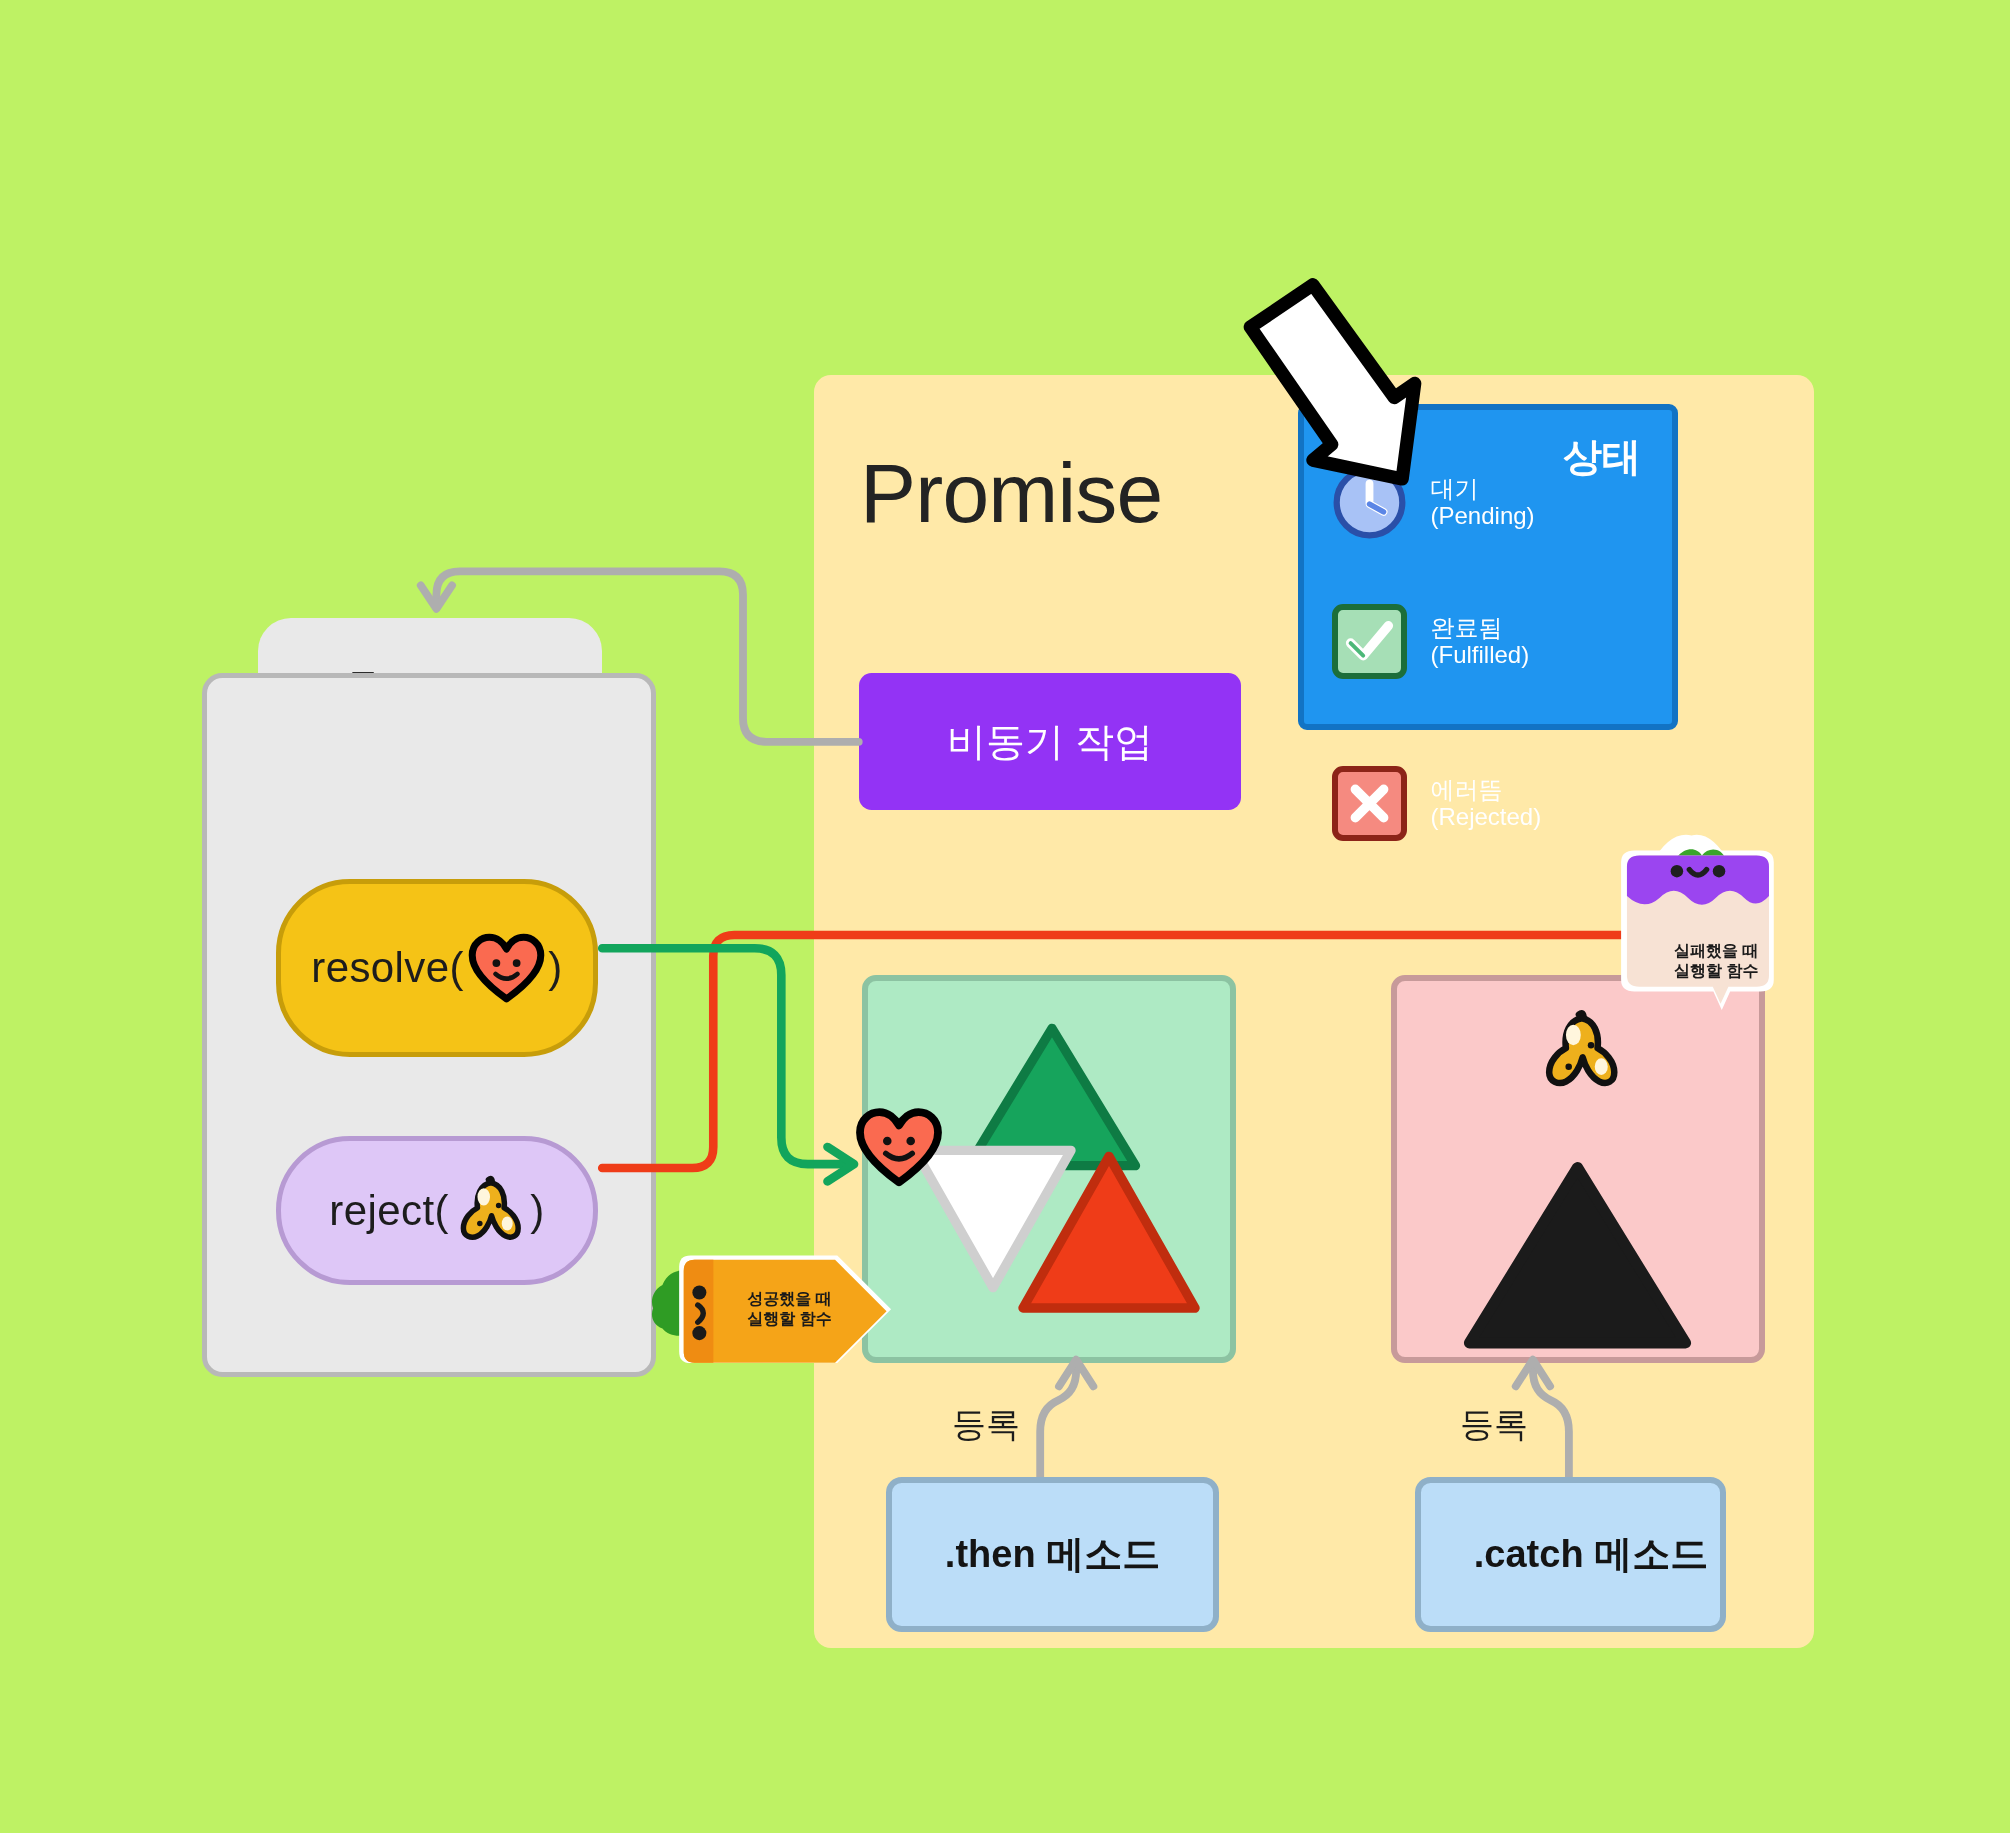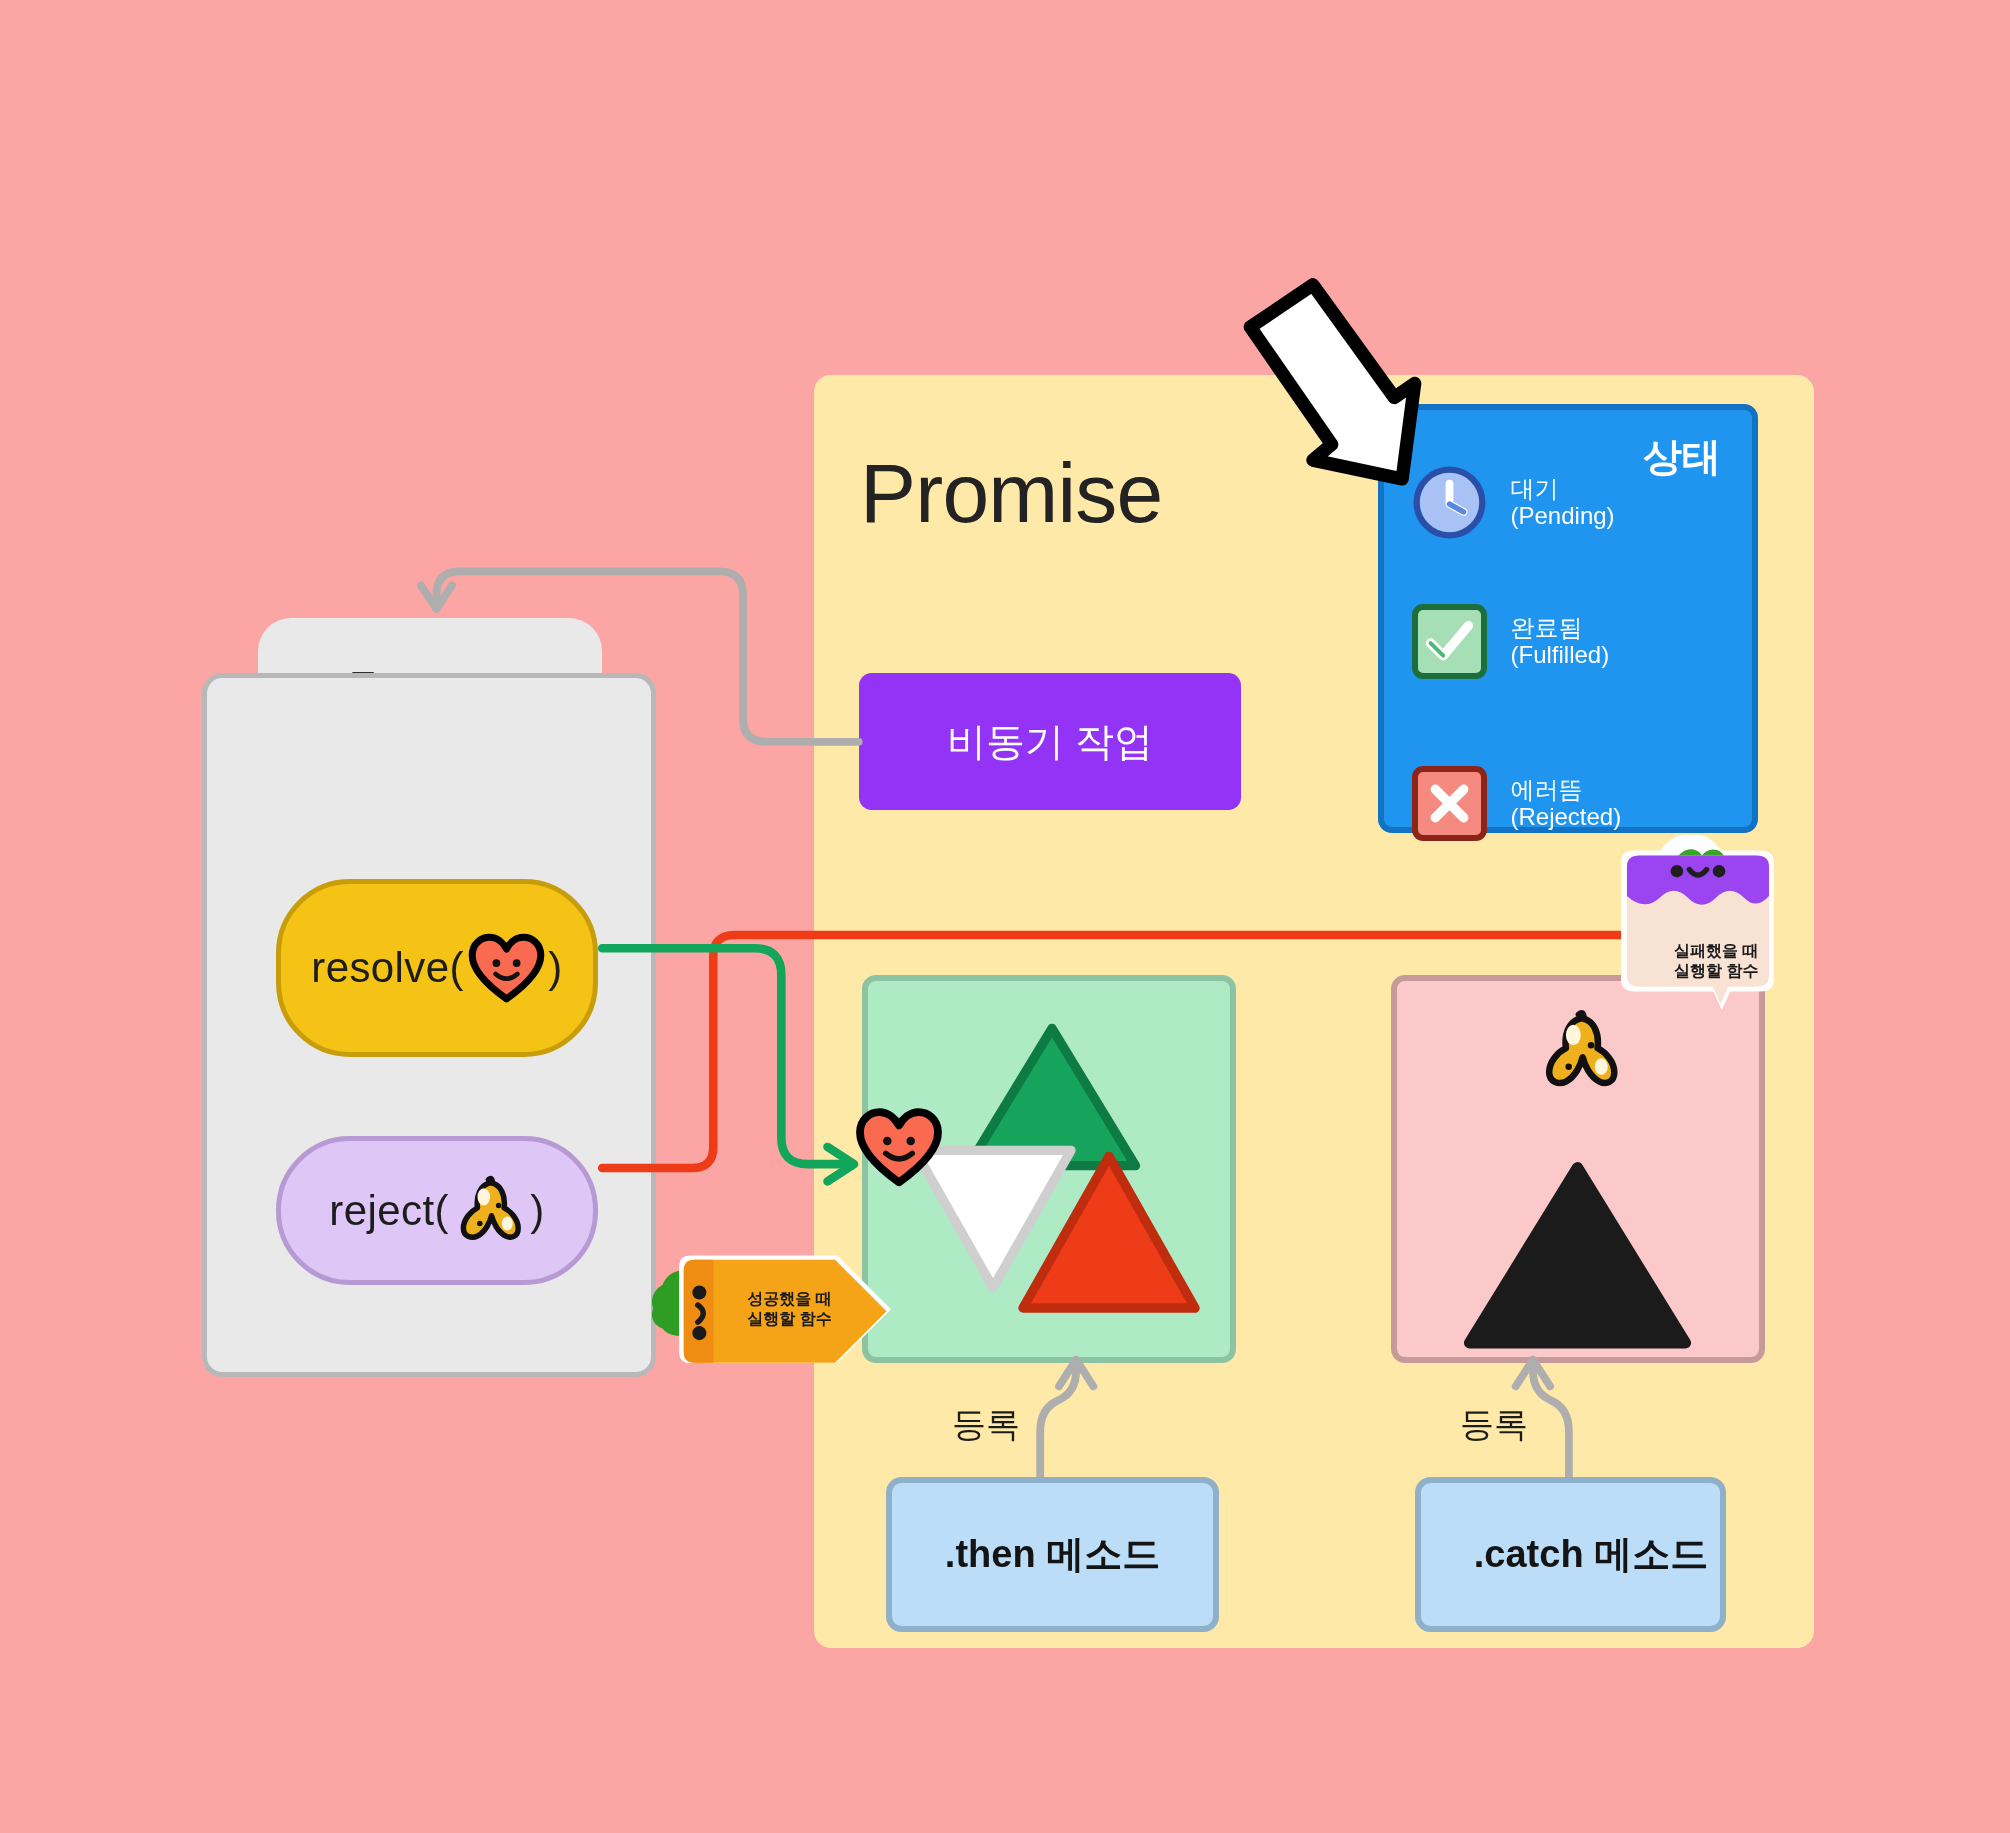--- a/index.html
+++ b/index.html
@@ -1,17 +1,17 @@
 <!DOCTYPE html>
 <html style="font-size:12.5px"><head>
 <meta charset="utf-8">
 <style>
   html,body{margin:0;padding:0;background:#ffffff;}
   body{font-family:"Liberation Sans","DejaVu Sans",sans-serif;}
-  #stage{position:relative;width:2010px;height:1834px;background:#fca5a5;overflow:hidden;}
+  #stage{position:relative;width:2010px;height:1834px;background:#bef264;overflow:hidden;}
   .abs{position:absolute;}
   .ctr{display:flex;align-items:center;justify-content:center;text-align:center;}
 
   
   #promise-panel{left:814px;top:375px;width:1000px;height:1273px;background:#ffe9a8;border-radius:17px;}
   #promise-title{left:860px;top:442px;width:407px;height:102px;font-size:84px;color:#232323;
                  letter-spacing:-0.8px;display:flex;align-items:center;}
 
   
   #executor-tab{left:258px;top:618px;width:344px;height:137px;background:#e9e9e9;border-radius:33px;}
@@ -22,22 +22,22 @@
                 border:5.5px solid #c79d0a;border-radius:74px;box-sizing:border-box;}
   #reject-chip{left:276px;top:1136px;width:322px;height:149px;background:#dec7f7;
                border:5.5px solid #b79ad3;border-radius:74px;box-sizing:border-box;}
   .chip-text{font-size:42px;color:#1d1d1d;letter-spacing:0.4px;display:flex;align-items:center;gap:4.7px;}
 
   
   #async-box{left:859px;top:673px;width:382px;height:137px;background:#9333f5;border-radius:12.5px;}
   #async-box span{font-size:39px;color:#ffffff;font-weight:normal;}
 
   
-  #status-card{left:1378px;top:404px;width:380px;height:429px;background:#1f95f0;
-               border:6.3px solid #1273c4;border-radius:14px;box-sizing:border-box;}
+  #status-card{left:1298px;top:404px;width:380px;height:326px;background:#1f95f0;
+               border:6.3px solid #1273c4;border-radius:9px;box-sizing:border-box;}
   #status-heading{right:31px;top:20.3px;font-size:39px;color:#ffffff;font-weight:bold;}
   .status-row{position:absolute;left:28px;display:flex;align-items:center;gap:23.5px;}
   .status-row .lbl{font-size:24px;color:#ffffff;line-height:1.12;}
   .sq{width:75px;height:75px;border-radius:11px;box-sizing:border-box;flex:0 0 auto;position:relative;}
 
   
   #then-panel{left:862px;top:975px;width:374px;height:388px;background:#aeeac4;
               border:6.3px solid #8cc3a2;border-radius:14px;box-sizing:border-box;}
   #catch-panel{left:1391px;top:975px;width:374px;height:388px;background:#fbc9c9;
                border:6.3px solid #c79a9a;border-radius:14px;box-sizing:border-box;}

